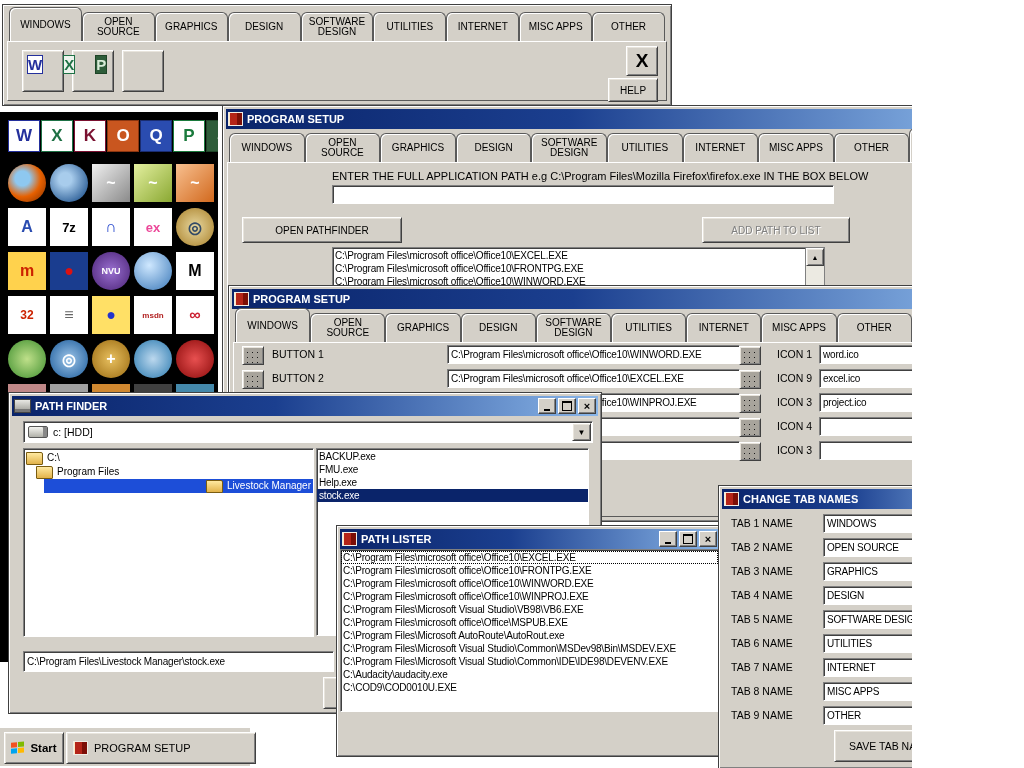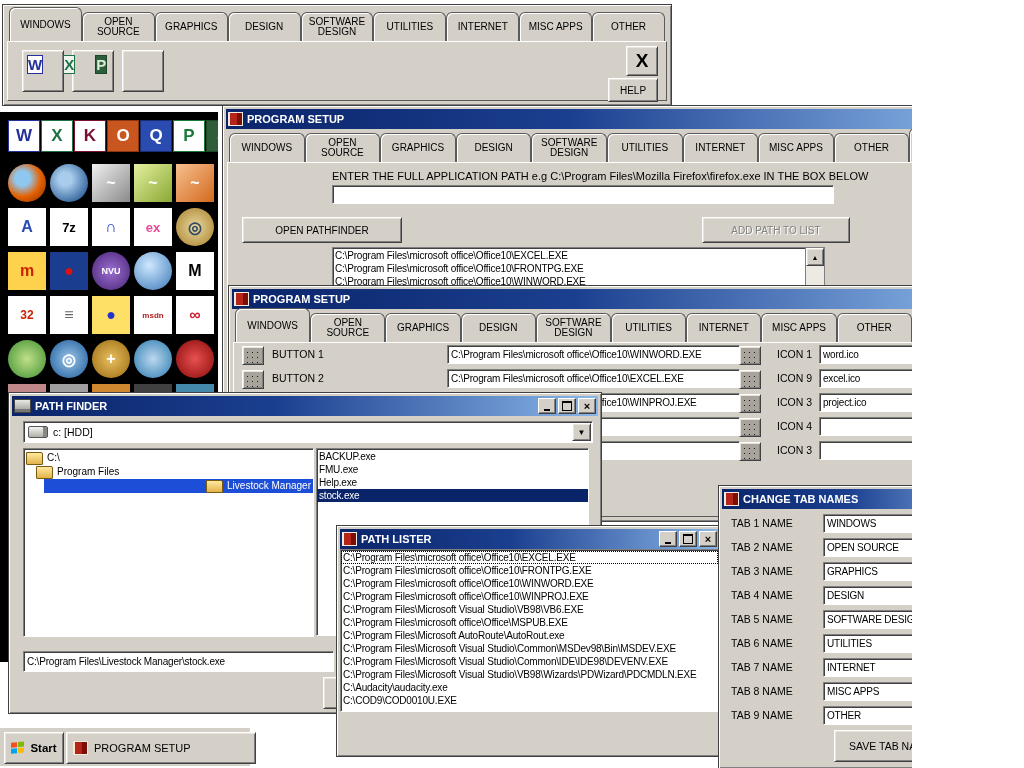--- a/index.html
+++ b/index.html
@@ -526,21 +526,20 @@
 
     <div class="li sel">C:\Program Files\microsoft office\Office10\EXCEL.EXE</div>
         <div class="li">C:\Program Files\microsoft office\Office10\FRONTPG.EXE</div>
         <div class="li">C:\Program Files\microsoft office\Office10\WINWORD.EXE</div>
         <div class="li">C:\Program Files\microsoft office\Office10\WINPROJ.EXE</div>
         <div class="li">C:\Program Files\Microsoft Visual Studio\VB98\VB6.EXE</div>
         <div class="li">C:\Program Files\microsoft office\Office\MSPUB.EXE</div>
         <div class="li">C:\Program Files\Microsoft AutoRoute\AutoRout.exe</div>
         <div class="li">C:\Program Files\Microsoft Visual Studio\Common\MSDev98\Bin\MSDEV.EXE</div>
         <div class="li">C:\Program Files\Microsoft Visual Studio\Common\IDE\IDE98\DEVENV.EXE</div>
-        <div class="li">C:\Program Files\Microsoft Visual Studio\VB98\Wizards\PDWizard\PDCMDLN.EXE</div>
         <div class="li">C:\Audacity\audacity.exe</div>
         <div class="li">C:\COD9\COD0010U.EXE</div>
       </div>
   </div>
 
   <div class="win" id="winG">
     <div class="titlebar">
       <span class="door"></span>
       <span class="title">CHANGE TAB NAMES</span>
       <span class="winbtns">

